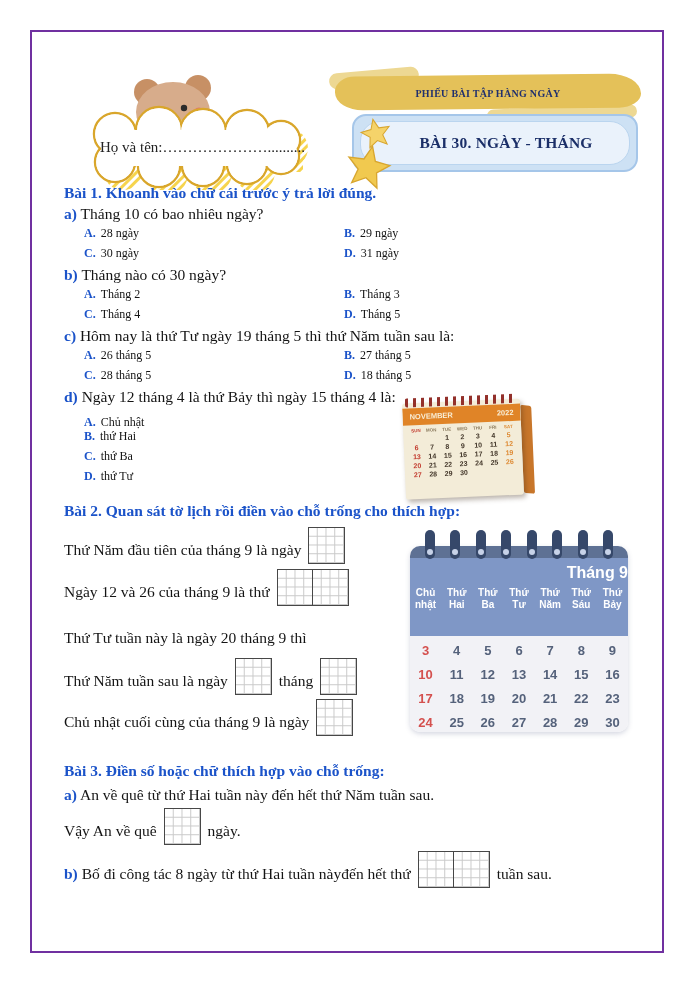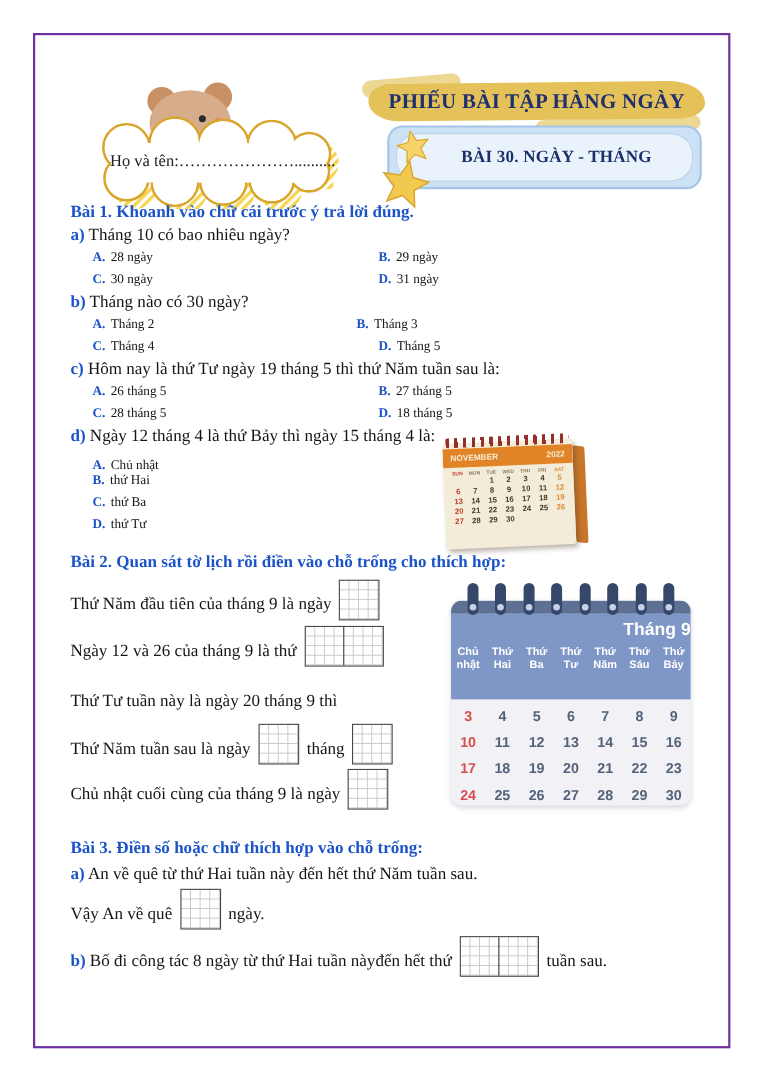--- a/index.html
+++ b/index.html
@@ -8,21 +8,21 @@
   .page-border{position:absolute;left:30px;top:30px;width:630px;height:919px;
                border:2px solid #7030A0;}
 
   
   .banner{position:absolute;left:333px;top:68px;width:310px;height:50px;}
   .banner .s-light1{position:absolute;left:-4px;top:2px;width:90px;height:16px;background:#EDD893;border-radius:9px;transform:rotate(-5deg);}
   .banner .s-light2{position:absolute;right:6px;bottom:-2px;width:150px;height:13px;background:#EDD893;border-radius:8px;transform:rotate(-2deg);}
   .banner .s-main{position:absolute;left:2px;top:7px;right:2px;bottom:9px;background:#E4C159;
                   border-radius:20px 32px 22px 28px/15px 20px 14px 18px;transform:rotate(-0.6deg);}
   .banner .banner-text{position:absolute;inset:0;display:flex;align-items:center;justify-content:center;
-                  font-weight:bold;font-size:19px;color:#20306E;letter-spacing:.3px;}
+                  font-weight:bold;font-size:10px;color:#20306E;letter-spacing:.3px;}
 
   .badge{position:absolute;left:352px;top:114px;width:282px;height:54px;background:#CDE1F4;
          border:2px solid #A5C6E9;border-radius:14px;}
   .badge-inner{position:absolute;left:6px;right:6px;top:5px;bottom:5px;background:#EAF2FB;
          border:1.5px solid #BAD5EF;border-radius:20px;display:flex;align-items:center;justify-content:center;}
   .badge-text{font-weight:bold;font-size:15.5px;color:#1B2F68;letter-spacing:.2px;padding-left:22px;}
   .badge-stars{position:absolute;left:-14px;top:-2px;width:70px;height:84px;overflow:visible;}
 
   .bear-wrap{position:absolute;left:85px;top:70px;width:225px;height:120px;}
   .name-label{position:absolute;left:100px;top:139px;font-size:15px;color:#222;}
@@ -176,21 +176,21 @@
   <div class="opt" style="left:84px;top:226px"><span class="blue">A.</span><span>28 ngày</span></div>
   <div class="opt" style="left:344px;top:226px"><span class="blue">B.</span><span>29 ngày</span></div>
   <div class="opt" style="left:84px;top:246px"><span class="blue">C.</span><span>30 ngày</span></div>
   <div class="opt" style="left:344px;top:246px"><span class="blue">D.</span><span>31 ngày</span></div>
 
   <div class="t" style="left:64px;top:266px">
     <span class="blue">b)</span>
     <span>Tháng nào có 30 ngày?</span>
   </div>
   <div class="opt" style="left:84px;top:287px"><span class="blue">A.</span><span>Tháng 2</span></div>
-  <div class="opt" style="left:324px;top:287px"><span class="blue">B.</span><span>Tháng 3</span></div>
+  <div class="opt" style="left:344px;top:287px"><span class="blue">B.</span><span>Tháng 3</span></div>
   <div class="opt" style="left:84px;top:307px"><span class="blue">C.</span><span>Tháng 4</span></div>
   <div class="opt" style="left:344px;top:307px"><span class="blue">D.</span><span>Tháng 5</span></div>
 
   <div class="t" style="left:64px;top:327px">
     <span class="blue">c)</span>
     <span>Hôm nay là thứ Tư ngày 19 tháng 5 thì thứ Năm tuần sau là:</span>
   </div>
   <div class="opt" style="left:84px;top:348px"><span class="blue">A.</span><span>26 tháng 5</span></div>
   <div class="opt" style="left:344px;top:348px"><span class="blue">B.</span><span>27 tháng 5</span></div>
   <div class="opt" style="left:84px;top:368px"><span class="blue">C.</span><span>28 tháng 5</span></div>

